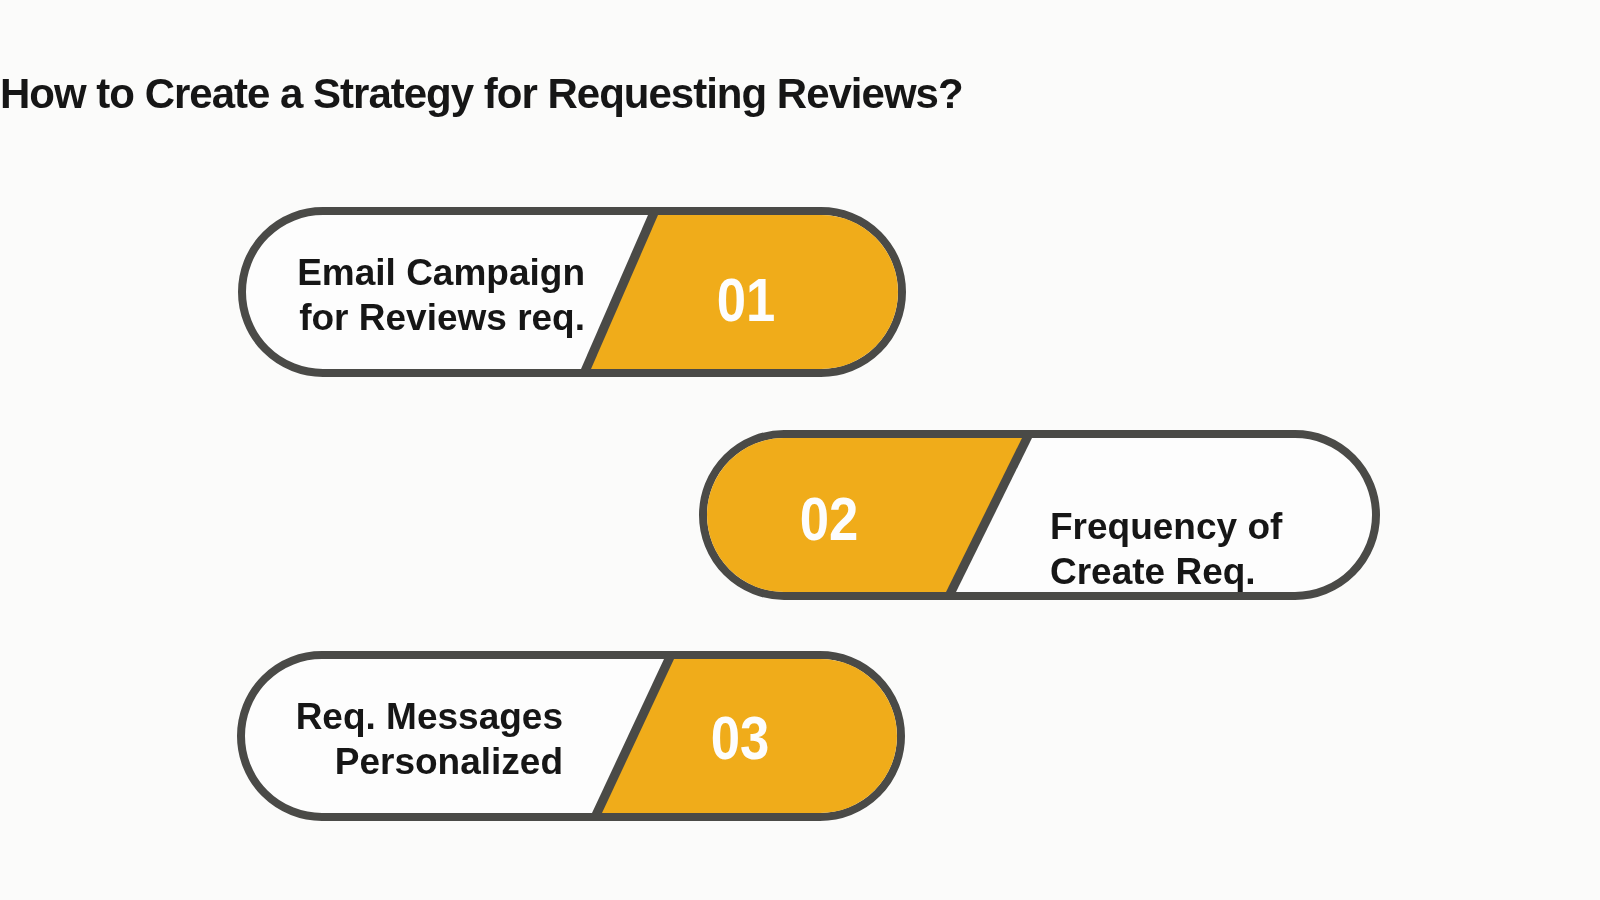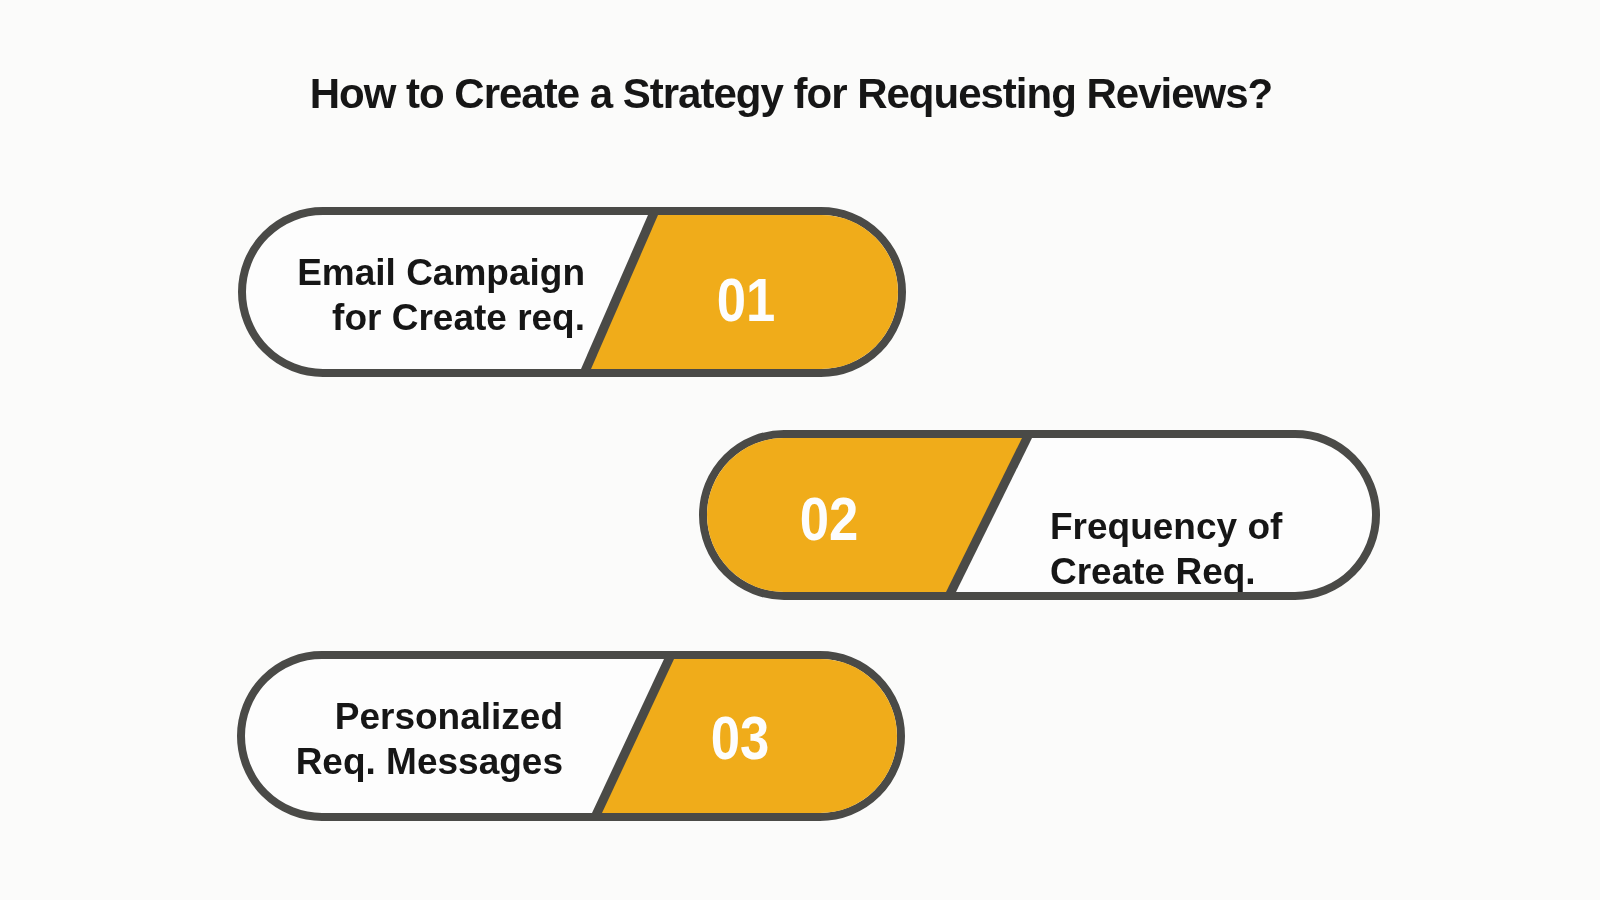--- a/index.html
+++ b/index.html
@@ -5,26 +5,24 @@
   html,body{margin:0;padding:0;}
   .canvas{
     position:relative;
     width:1600px;height:900px;
     background:var(--background,#FBFBFA);
     overflow:hidden;
     font-family:"Liberation Sans",sans-serif;
   }
   .title{
     position:absolute;left:0;top:70px;width:1568px;
-    text-align:center;
     font-size:42px;line-height:48px;font-weight:bold;
     letter-spacing:-1px;
     color:var(--text,#161616);
     margin:0;
-    padding-left:7px;
   }
   .pill{
     position:absolute;
     height:154px;            
     border:8px solid var(--outline,#4A4A47);
     border-radius:85px;
     background:#FDFDFD;
     overflow:hidden;
   }
   .pill-1{left:238px;top:207px;width:652px;}
@@ -74,38 +72,38 @@
 
 <div class="canvas">
 
   <h1 class="title">How to Create a Strategy for Requesting Reviews?</h1>
 
   <div class="pill pill-1">
     <div class="fill"></div>
     <div class="divider"></div>
     <div class="label">
       <span>Email Campaign</span>
-      <span>for Create req.</span>
+      <span>for Reviews req.</span>
     </div>
     <div class="num">01</div>
   </div>
 
   <div class="pill pill-2">
     <div class="fill"></div>
     <div class="divider"></div>
     <div class="label">
       <span>Frequency of</span>
       <span>Create Req.</span>
     </div>
     <div class="num">02</div>
   </div>
 
   <div class="pill pill-3">
     <div class="fill"></div>
     <div class="divider"></div>
     <div class="label">
+      <span>Req. Messages</span>
       <span>Personalized</span>
-      <span>Req. Messages</span>
     </div>
     <div class="num">03</div>
   </div>
 
 </div>
 
 </body></html>

